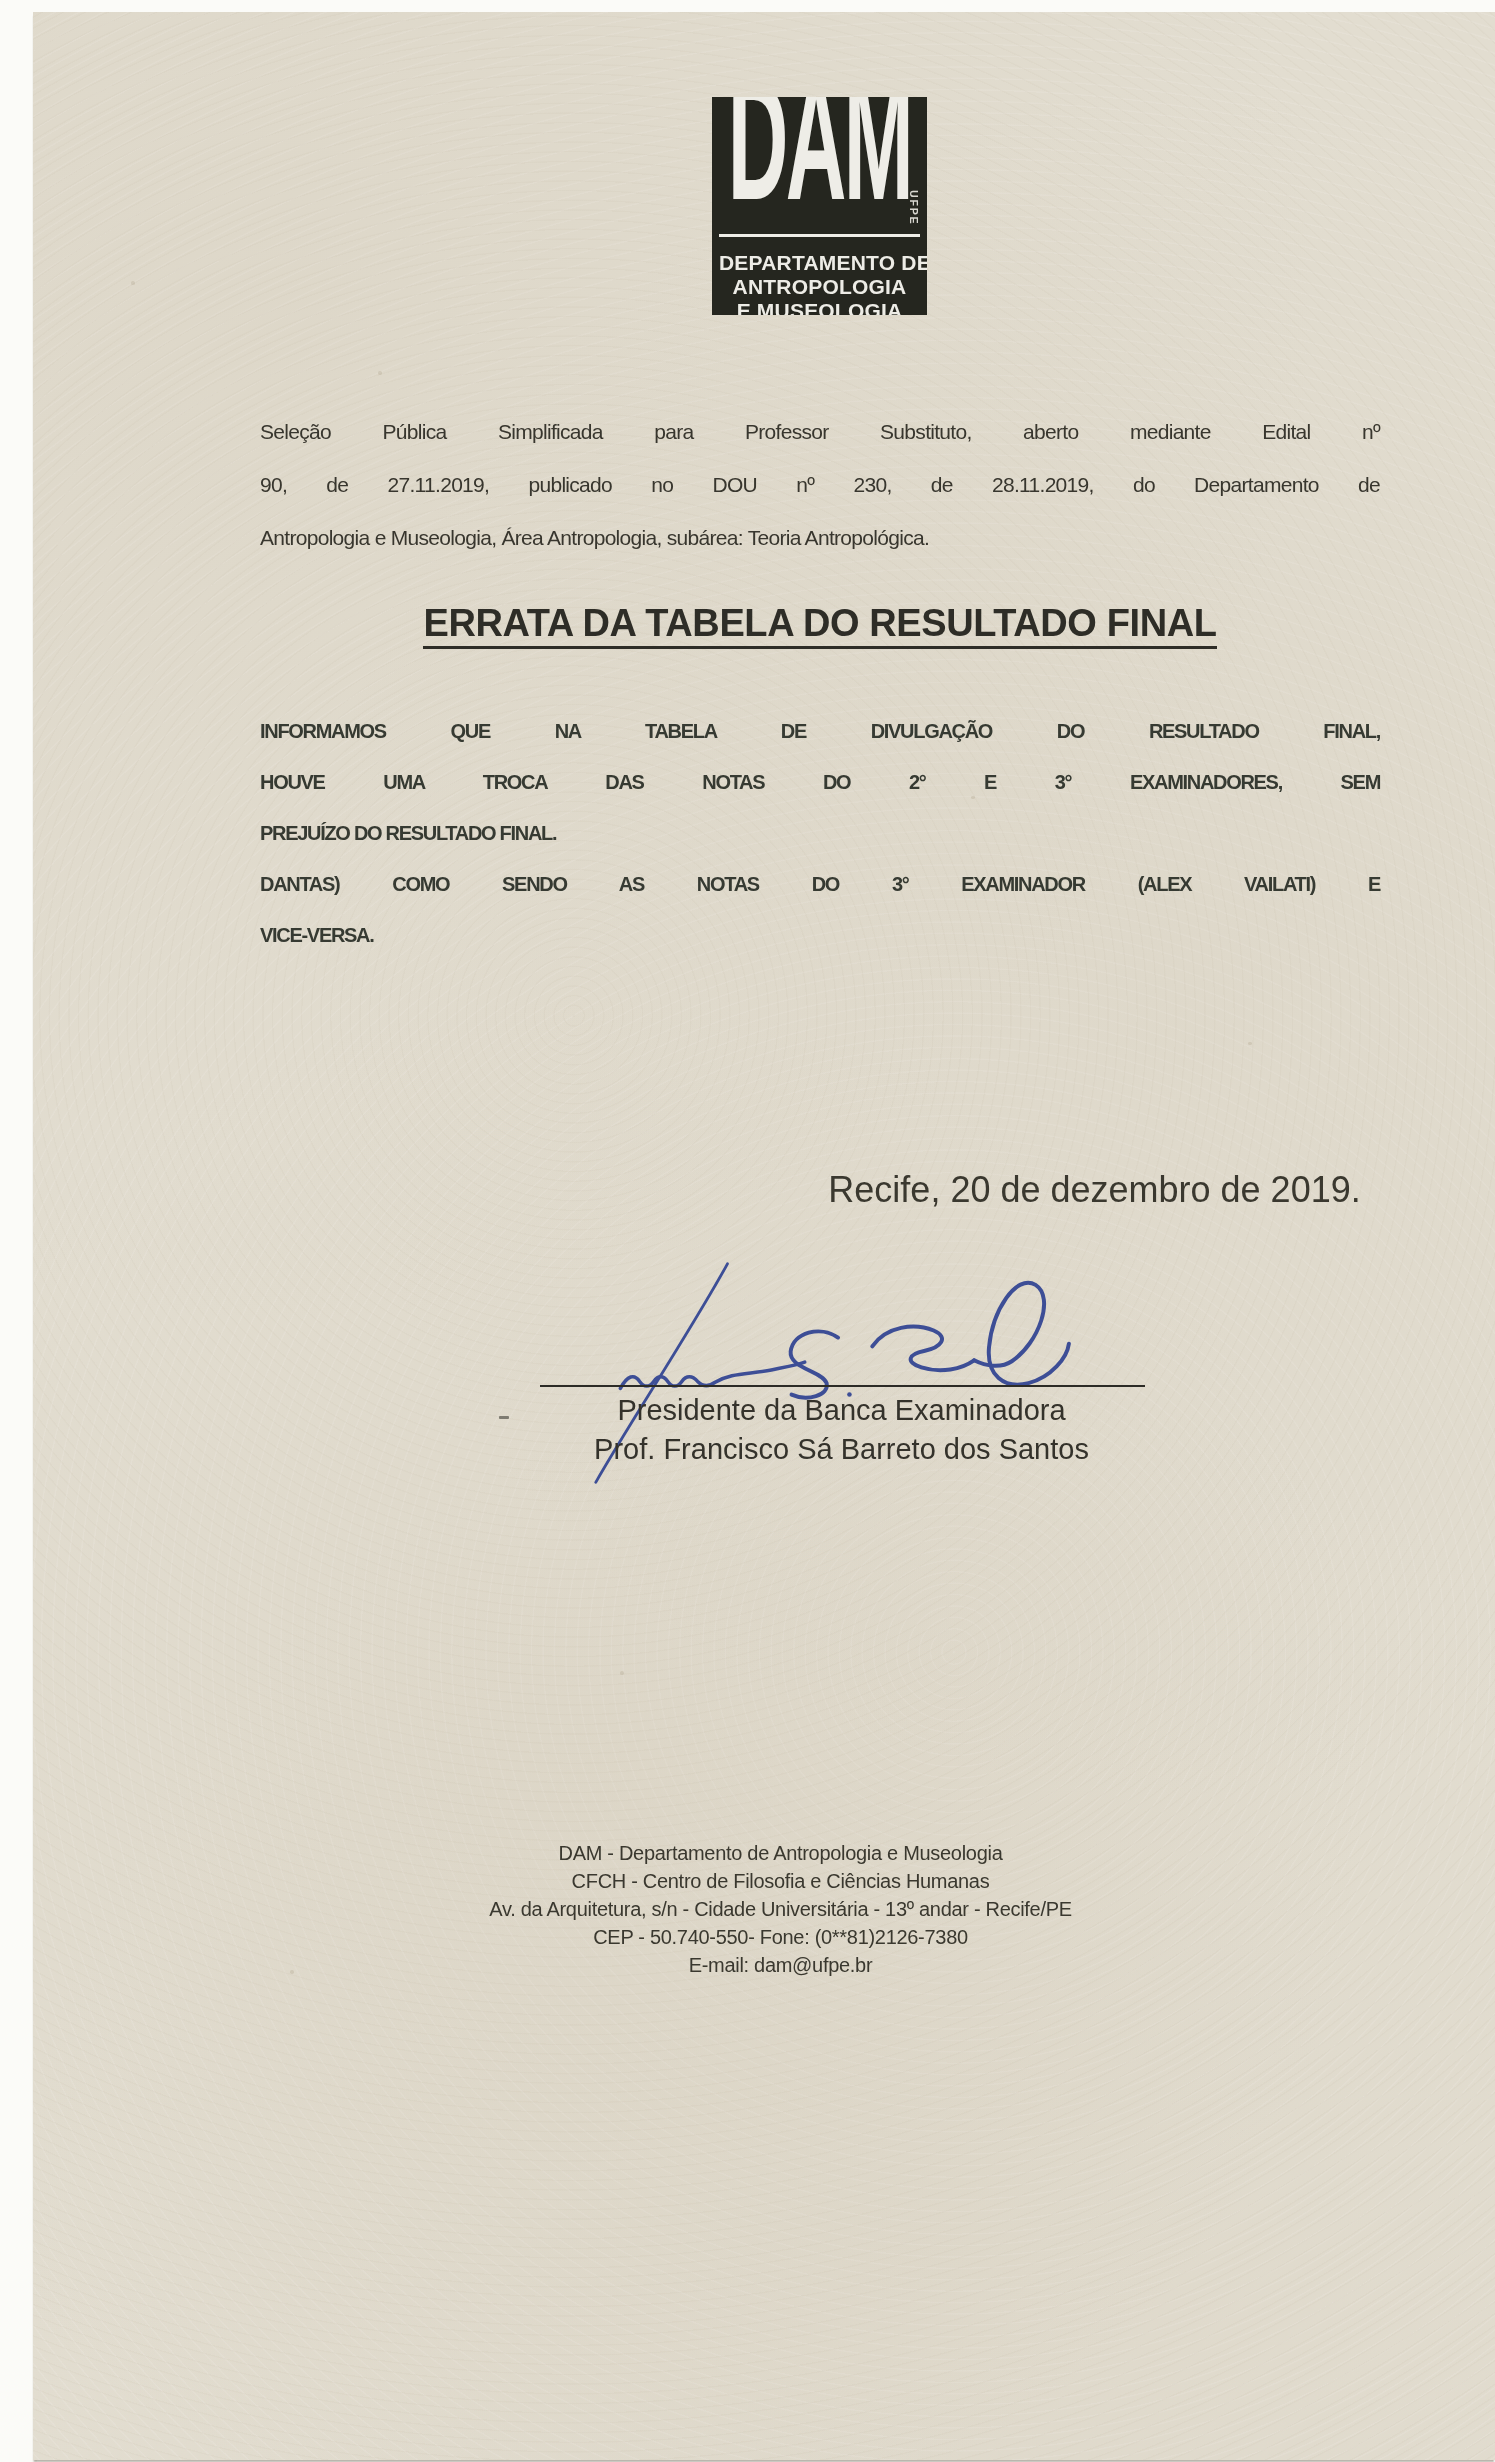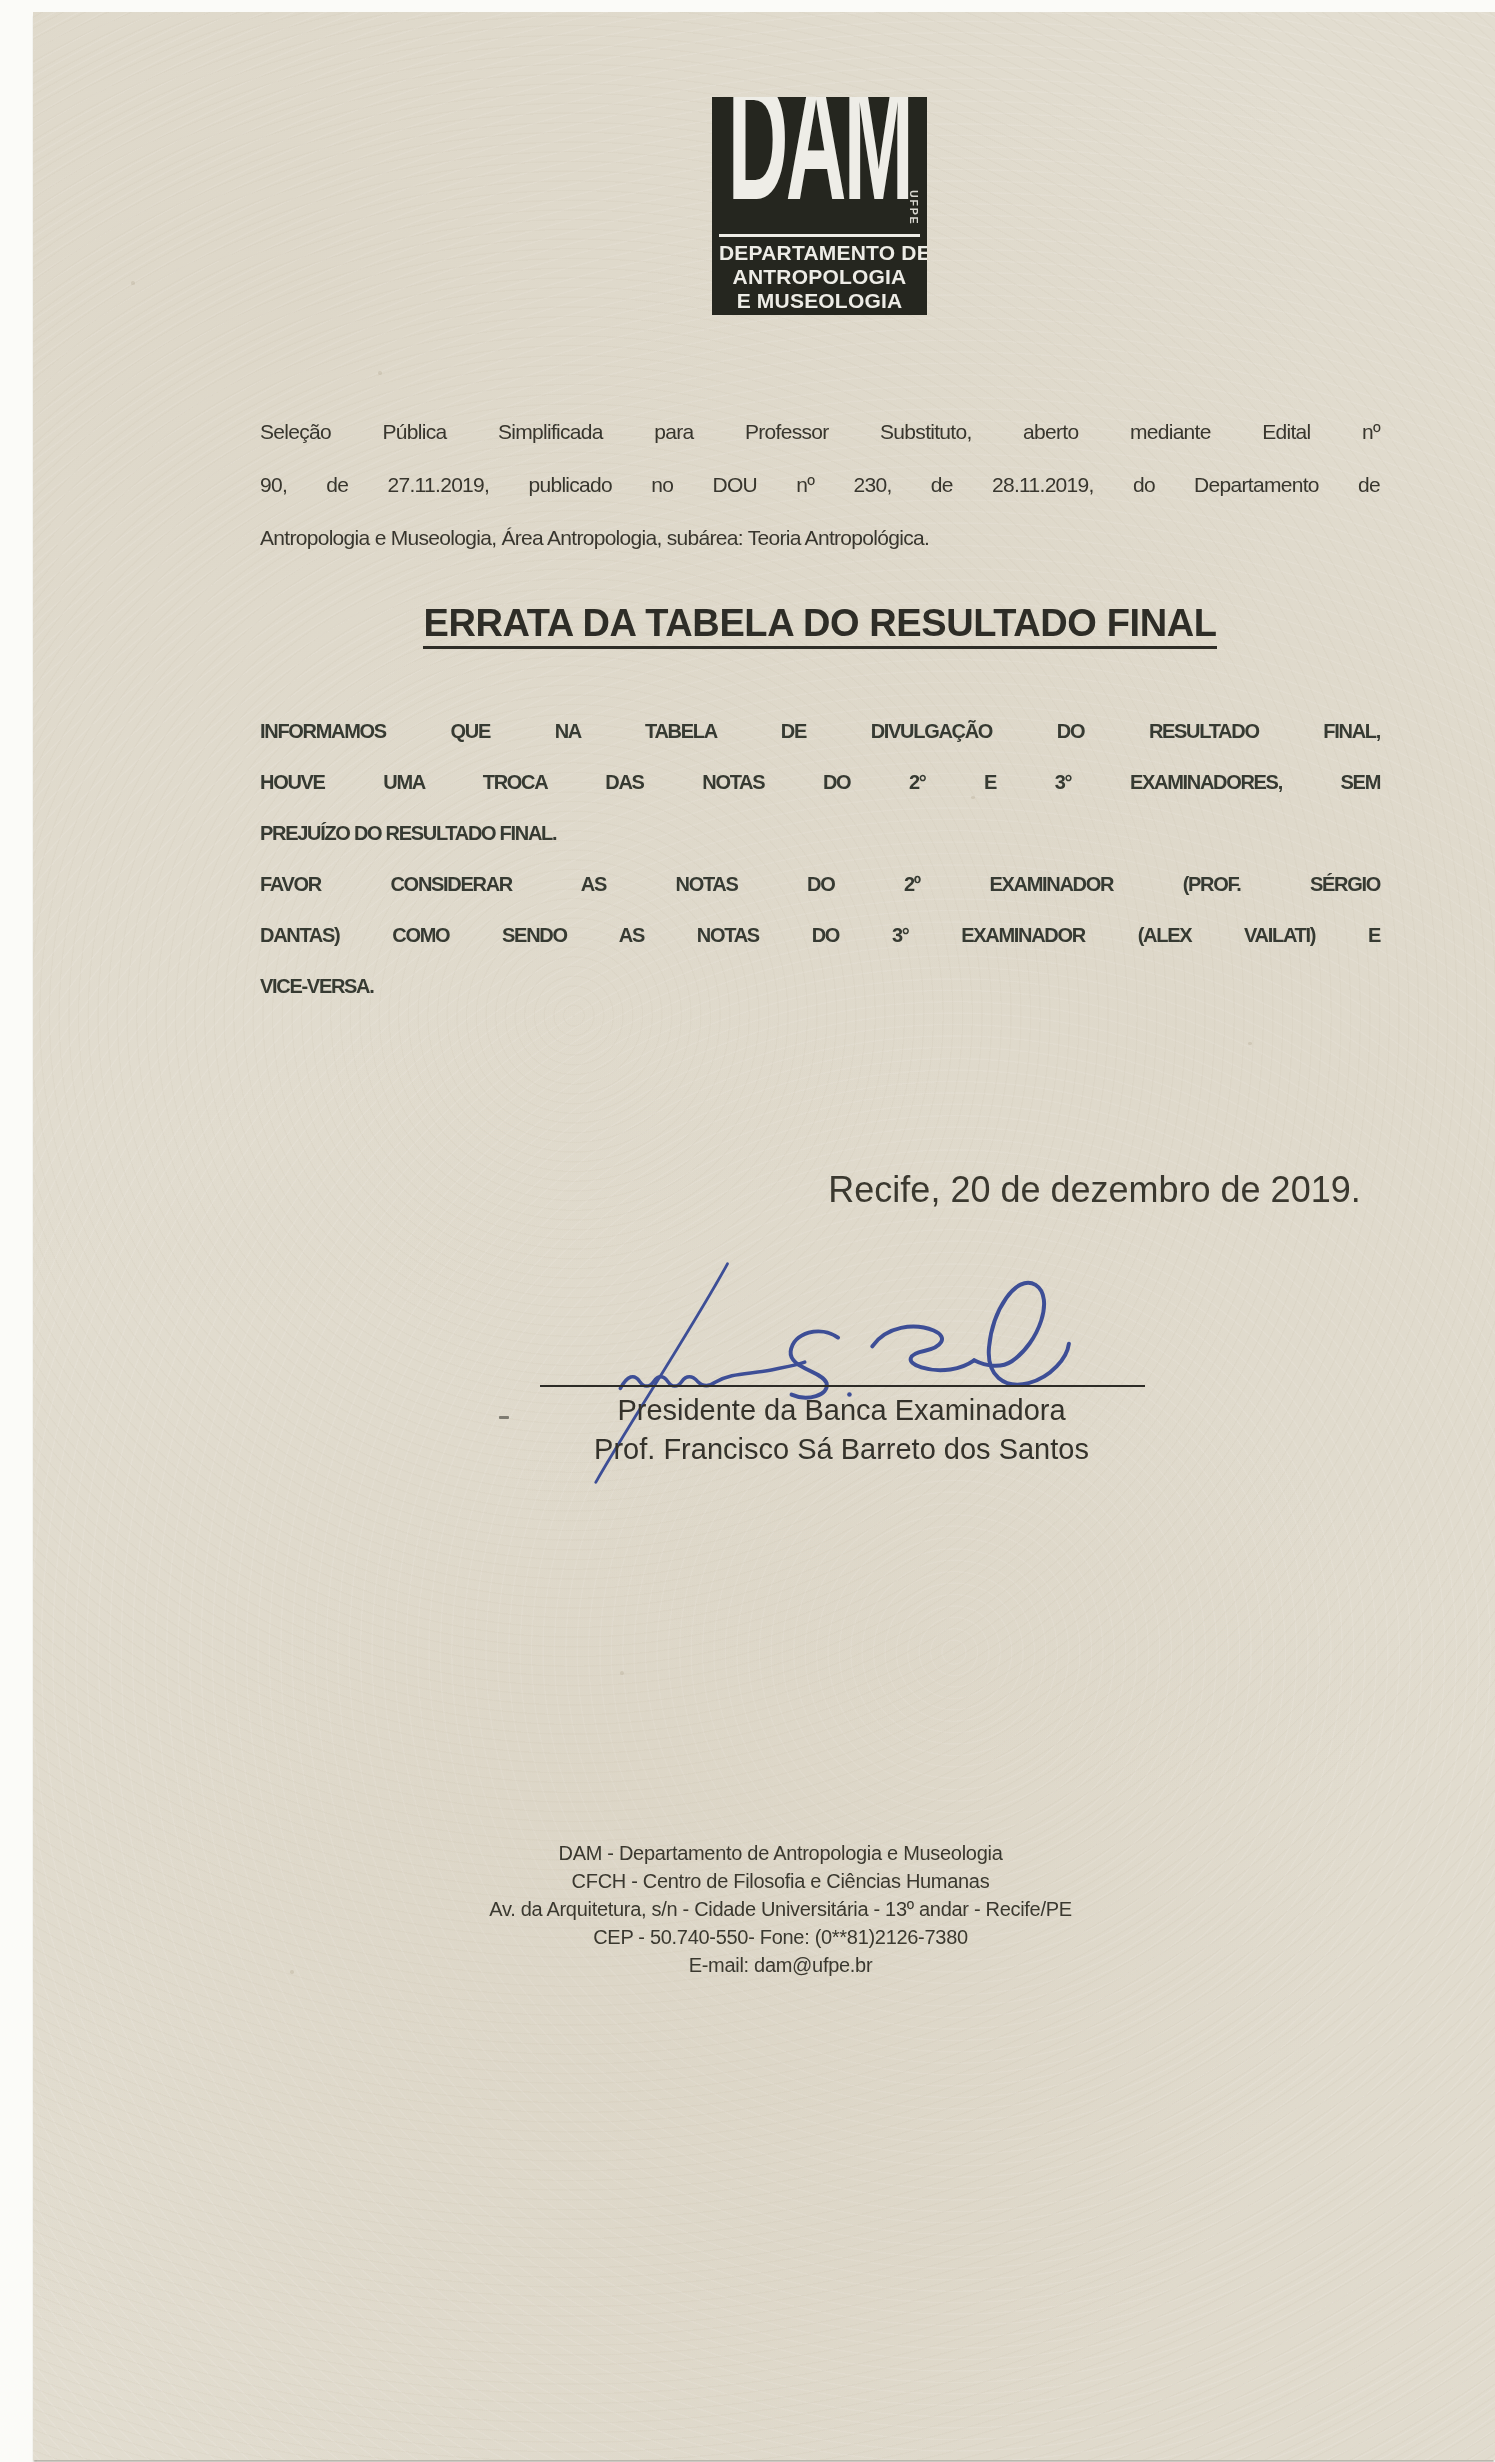--- a/index.html
+++ b/index.html
@@ -35,21 +35,21 @@
     transform:scaleY(2.04);transform-origin:center top;
     color:#eeede7;line-height:97px;
   }
   .logo-ufpe{
     position:absolute;right:7px;top:93px;height:62px;
     writing-mode:vertical-rl;font-size:10.6px;letter-spacing:1.8px;
     color:#d8d7d0;font-weight:bold;
   }
   .logo-dept{
     position:absolute;left:7px;right:7px;top:137px;
-    border-top:3.5px solid #eeede7;padding-top:4px;
+    border-top:3.5px solid #eeede7;padding-top:14px;
     text-align:center;font-weight:bold;font-size:21px;line-height:24px;
     letter-spacing:0.2px;white-space:nowrap;
   }
   
   .intro{
     position:absolute;left:227px;top:393px;width:1120px;
     font-size:21px;letter-spacing:-0.7px;line-height:53px;color:#38362e;
   }
   .line{text-align:left;}
   .line.j{text-align:justify;text-align-last:justify;}
@@ -115,21 +115,20 @@
     </div>
 
     <div class="heading">
       <span class="heading-text">ERRATA DA TABELA DO RESULTADO FINAL</span>
     </div>
 
     <div class="bodyblock">
       <div class="line j">INFORMAMOS QUE NA TABELA DE DIVULGAÇÃO DO RESULTADO FINAL,</div>
       <div class="line j">HOUVE UMA TROCA DAS NOTAS DO 2° E 3° EXAMINADORES, SEM</div>
       <div class="line">PREJUÍZO DO RESULTADO FINAL.</div>
-      <div class="line j">FAVOR CONSIDERAR AS NOTAS DO 2º EXAMINADOR (PROF. SÉRGIO</div>
       <div class="line j">DANTAS) COMO SENDO AS NOTAS DO 3° EXAMINADOR (ALEX VAILATI) E</div>
       <div class="line">VICE-VERSA.</div>
     </div>
 
     <div class="dateline">
       <span class="dateline-inner">Recife, 20 de dezembro de 2019.</span>
     </div>
 
     <svg class="signature-svg" width="668" height="237" viewBox="0 0 760 270" fill="none">
       <g stroke="#3d4e96" stroke-linecap="round" stroke-linejoin="round" fill="none">

